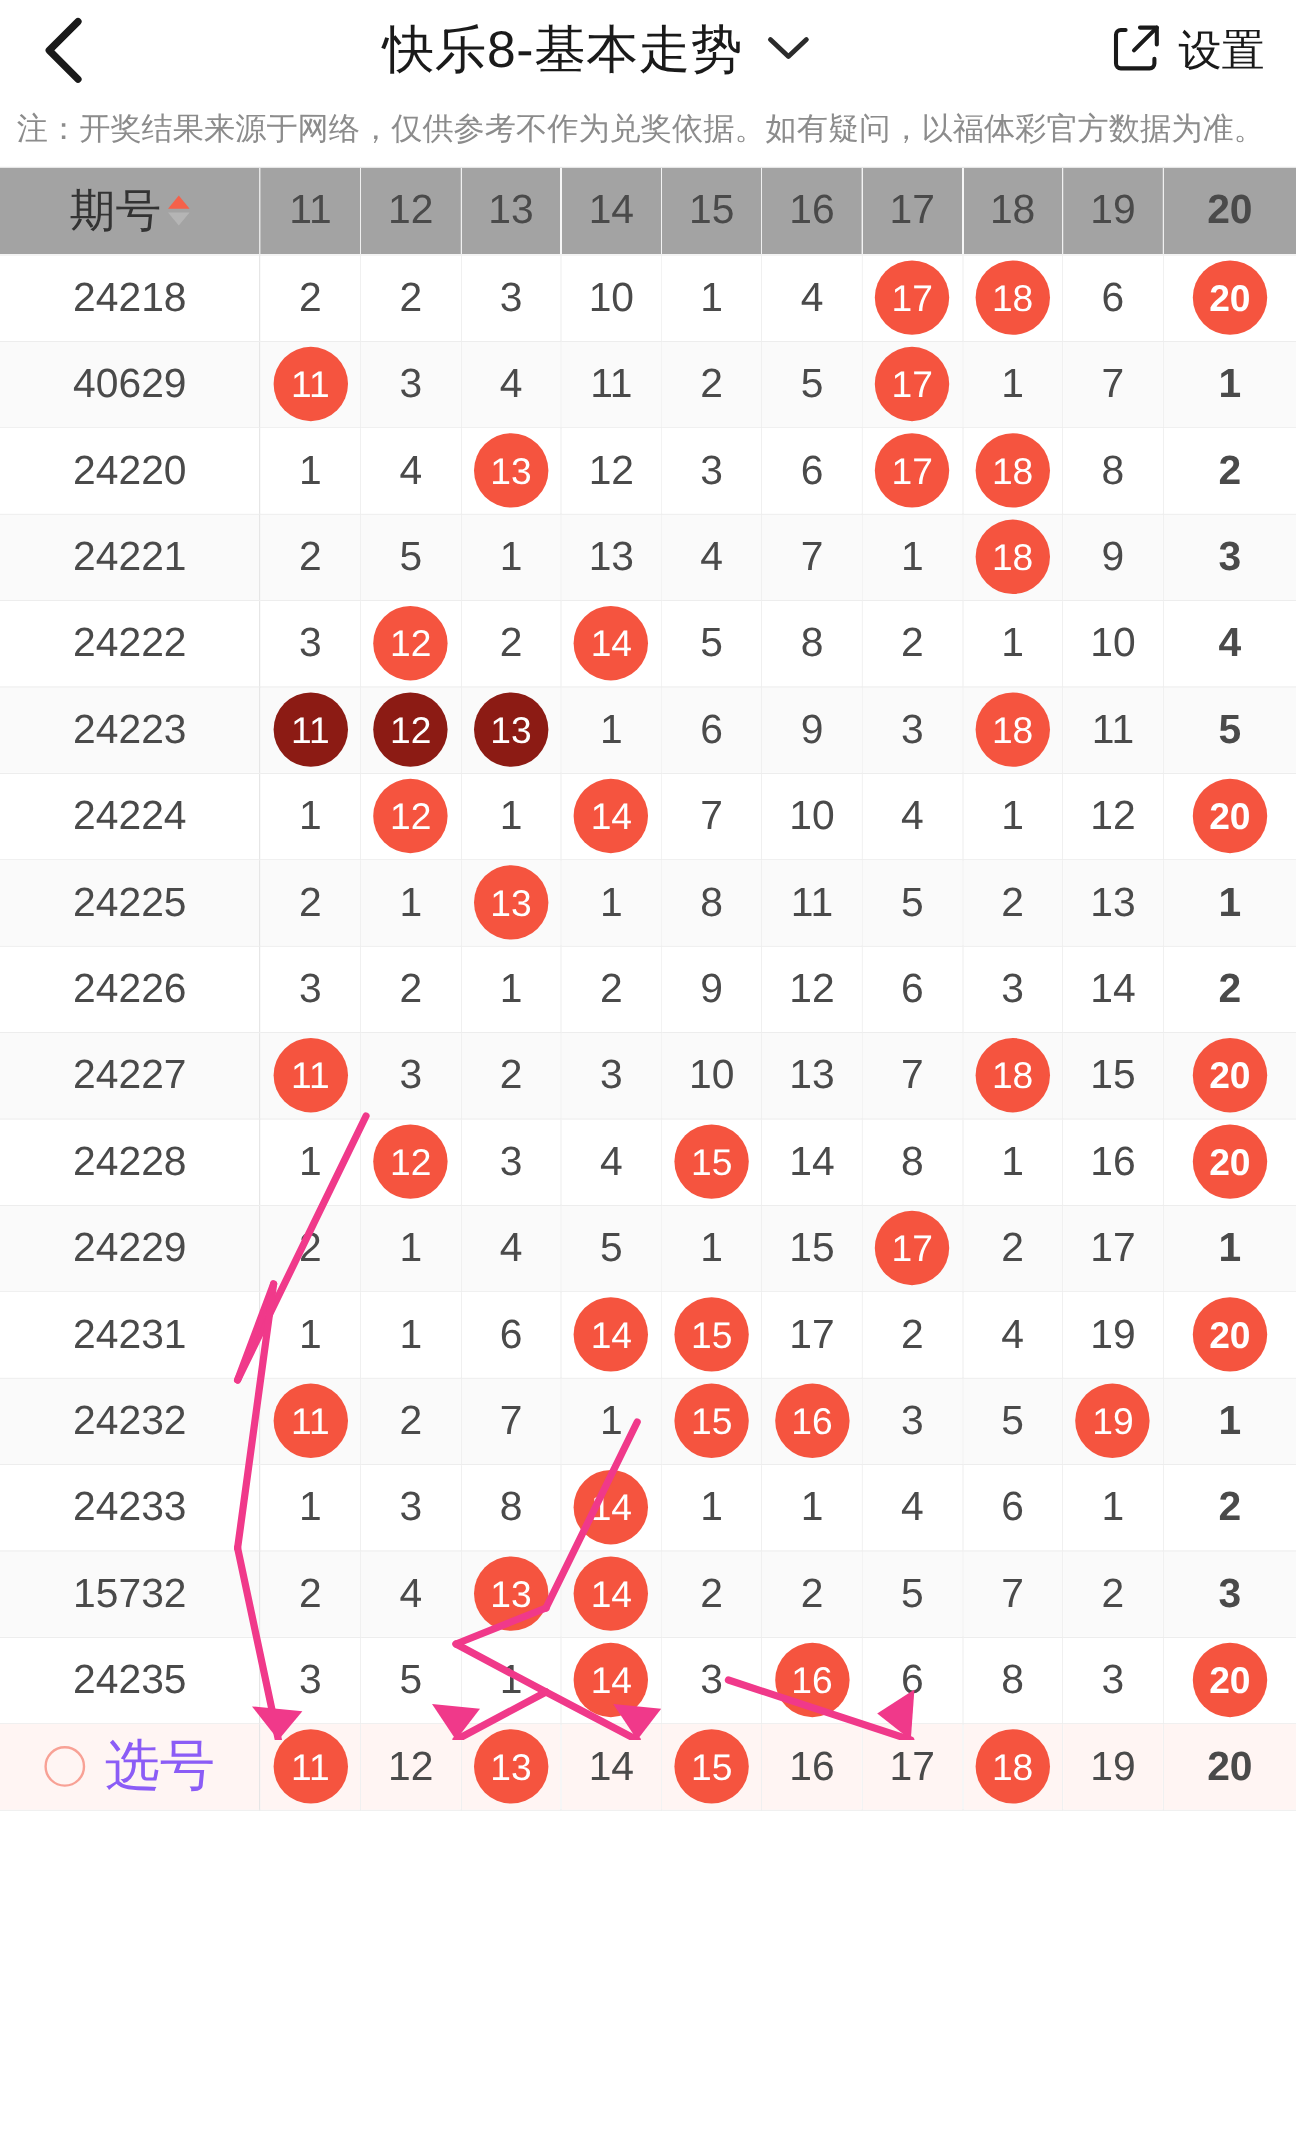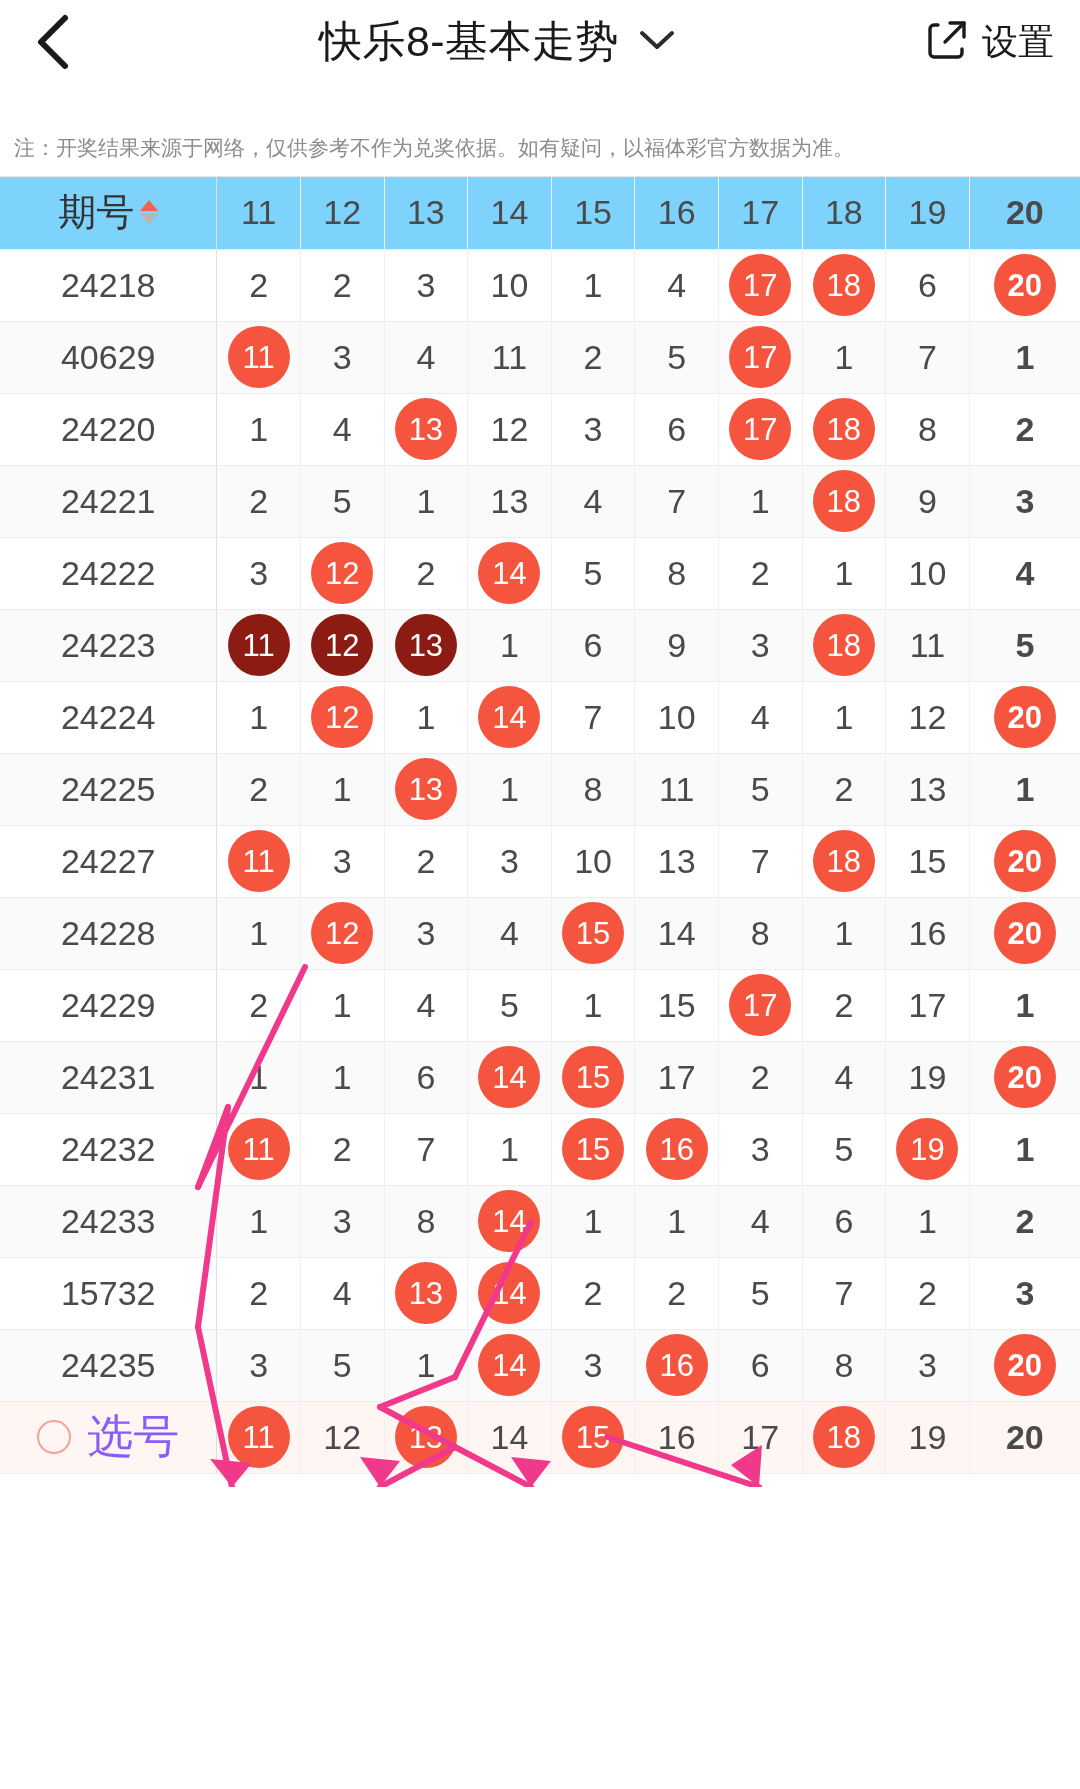--- a/index.html
+++ b/index.html
@@ -51,27 +51,26 @@
     gap: 12px;
     text-align: center;
   }
   .share-icon { display:block; }
   .settings-label {
     font-size: 36px;
     color: #1a1a1a;
   }
   
   .note {
-    font-size: 21px;
+    font-size: 26px;
     color: #8c8c8c;
     padding: 6px 14px 14px 14px;
     letter-spacing: 0px;
     white-space: nowrap;
     overflow: hidden;
-    margin-top: 44px;
   }
   
   .table-wrap {
     position: relative;
     border-top: 1px solid #e6e6e6;
   }
   table.grid {
     border-collapse: collapse;
     width: 1080px;
     table-layout: fixed;
@@ -84,21 +83,21 @@
     text-align: center;
     vertical-align: middle;
     height: 72px;
     font-size: 34px;
     color: #4a4a4a;
     border-bottom: 1px solid #ededed;
     position: relative;
   }
   thead th {
     height: 76px;
-    background: #7dd3fc;
+    background: #a3a3a3;
     color: #3d3d3d;
     font-weight: 400;
     font-size: 36px;
   }
   thead th.issue-head {
     font-size: 38px;
     color: #333;
   }
   .issue-head-inner {
     display:flex; align-items:center; justify-content:center; gap:6px;
@@ -346,20 +345,33 @@
             <td class="num"><span class="ball">13</span></td>
             <td class="num plain">1</td>
             <td class="num plain">8</td>
             <td class="num plain">11</td>
             <td class="num plain">5</td>
             <td class="num plain">2</td>
             <td class="num plain">13</td>
             <td class="num plain">1</td>
           </tr>
           <tr>
+            <td class="issue-cell">24226</td>
+            <td class="num plain">3</td>
+            <td class="num plain">2</td>
+            <td class="num plain">1</td>
+            <td class="num plain">2</td>
+            <td class="num plain">9</td>
+            <td class="num plain">12</td>
+            <td class="num plain">6</td>
+            <td class="num plain">3</td>
+            <td class="num plain">14</td>
+            <td class="num plain">2</td>
+          </tr>
+          <tr>
             <td class="issue-cell">24227</td>
             <td class="num"><span class="ball">11</span></td>
             <td class="num plain">3</td>
             <td class="num plain">2</td>
             <td class="num plain">3</td>
             <td class="num plain">10</td>
             <td class="num plain">13</td>
             <td class="num plain">7</td>
             <td class="num"><span class="ball">18</span></td>
             <td class="num plain">15</td>

